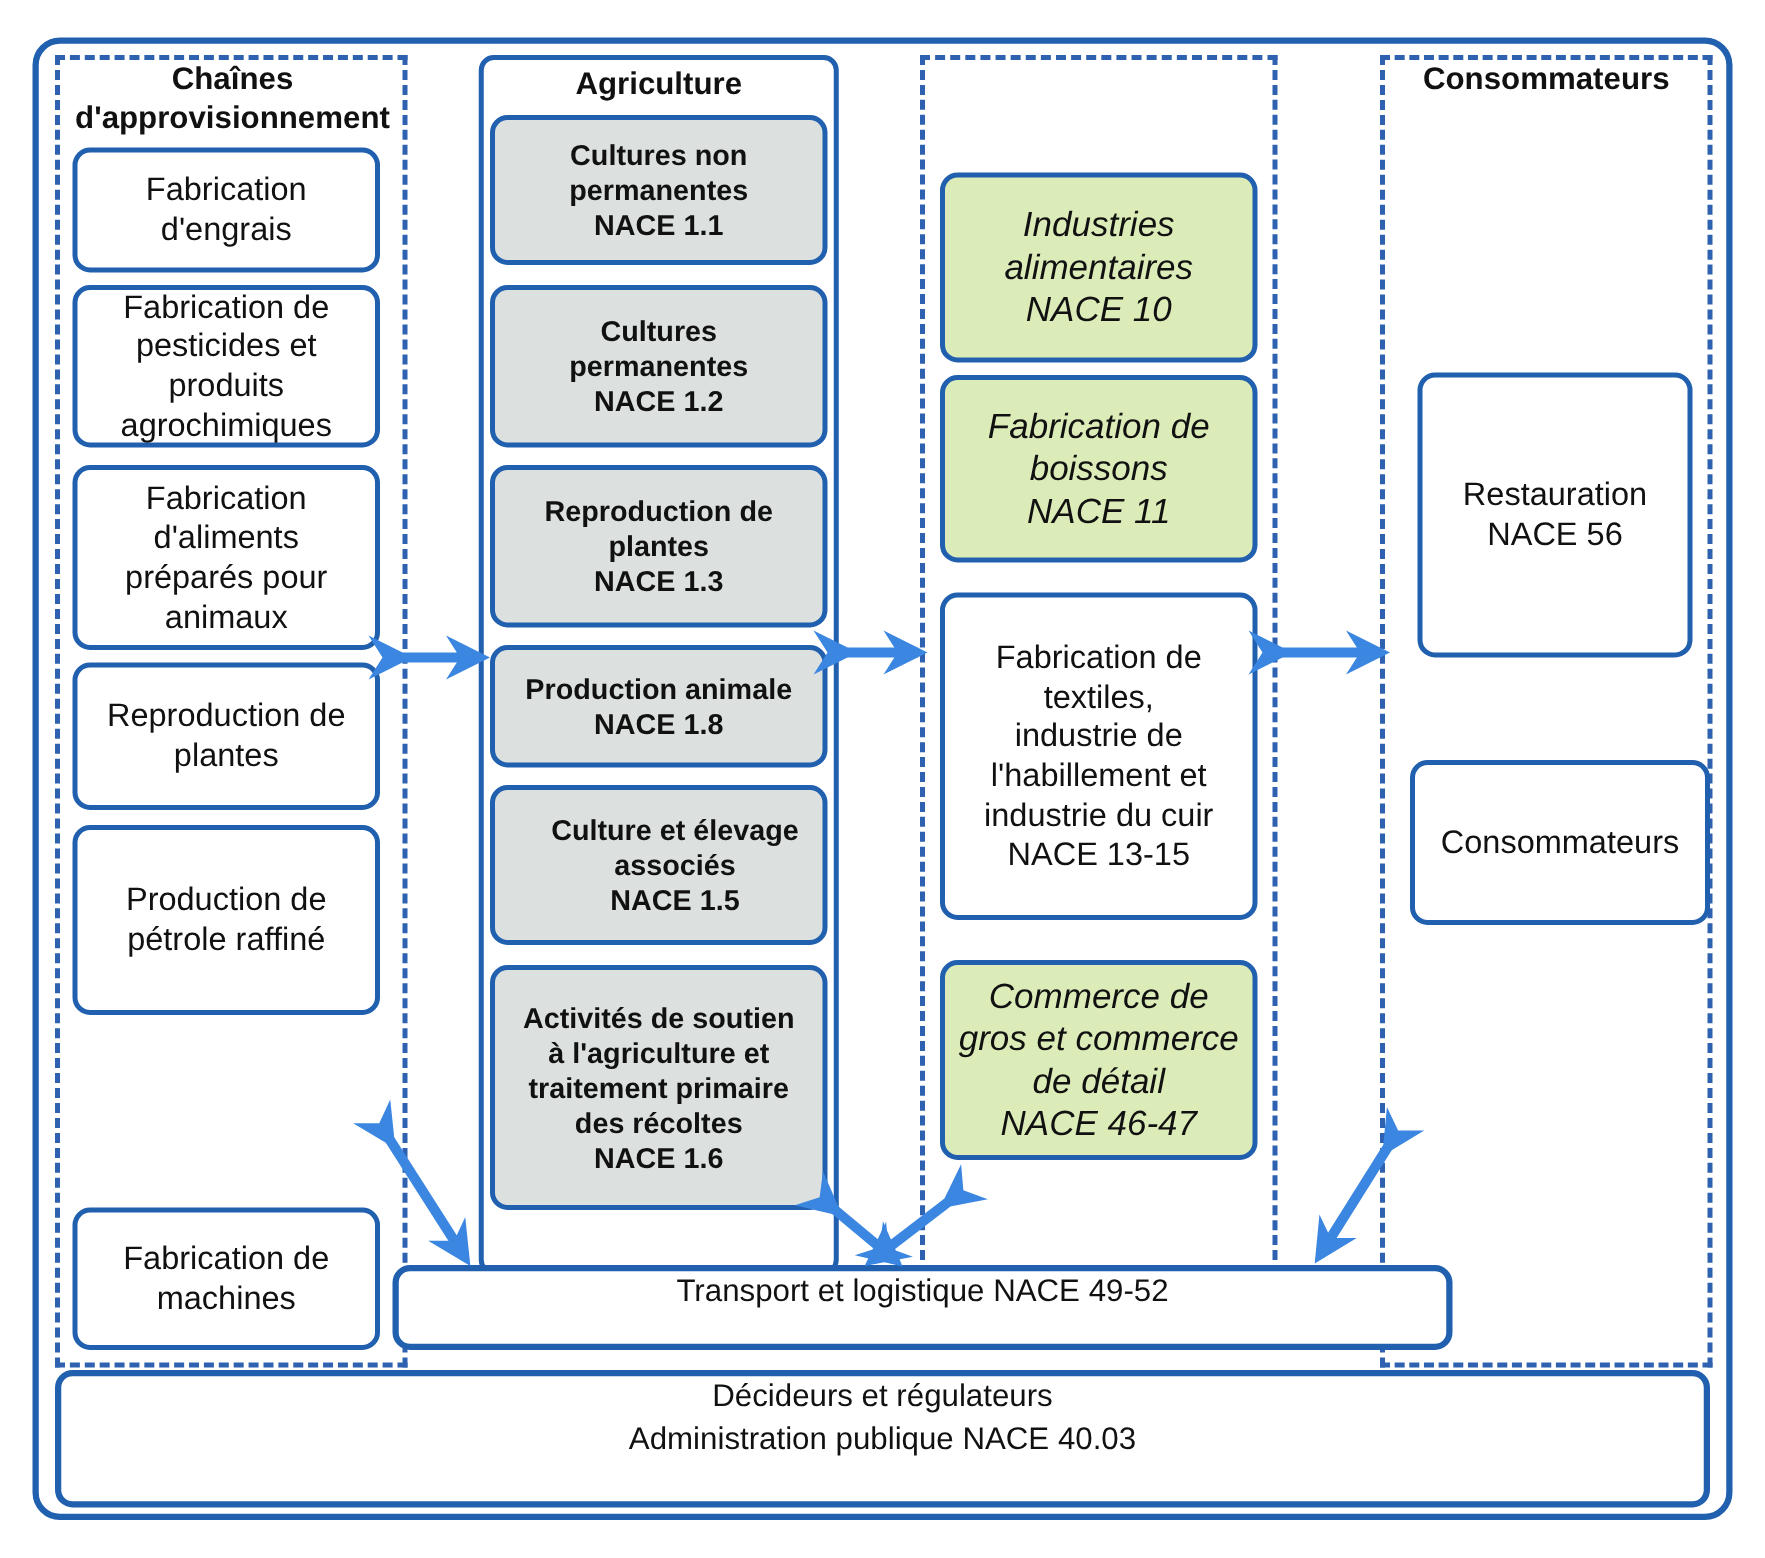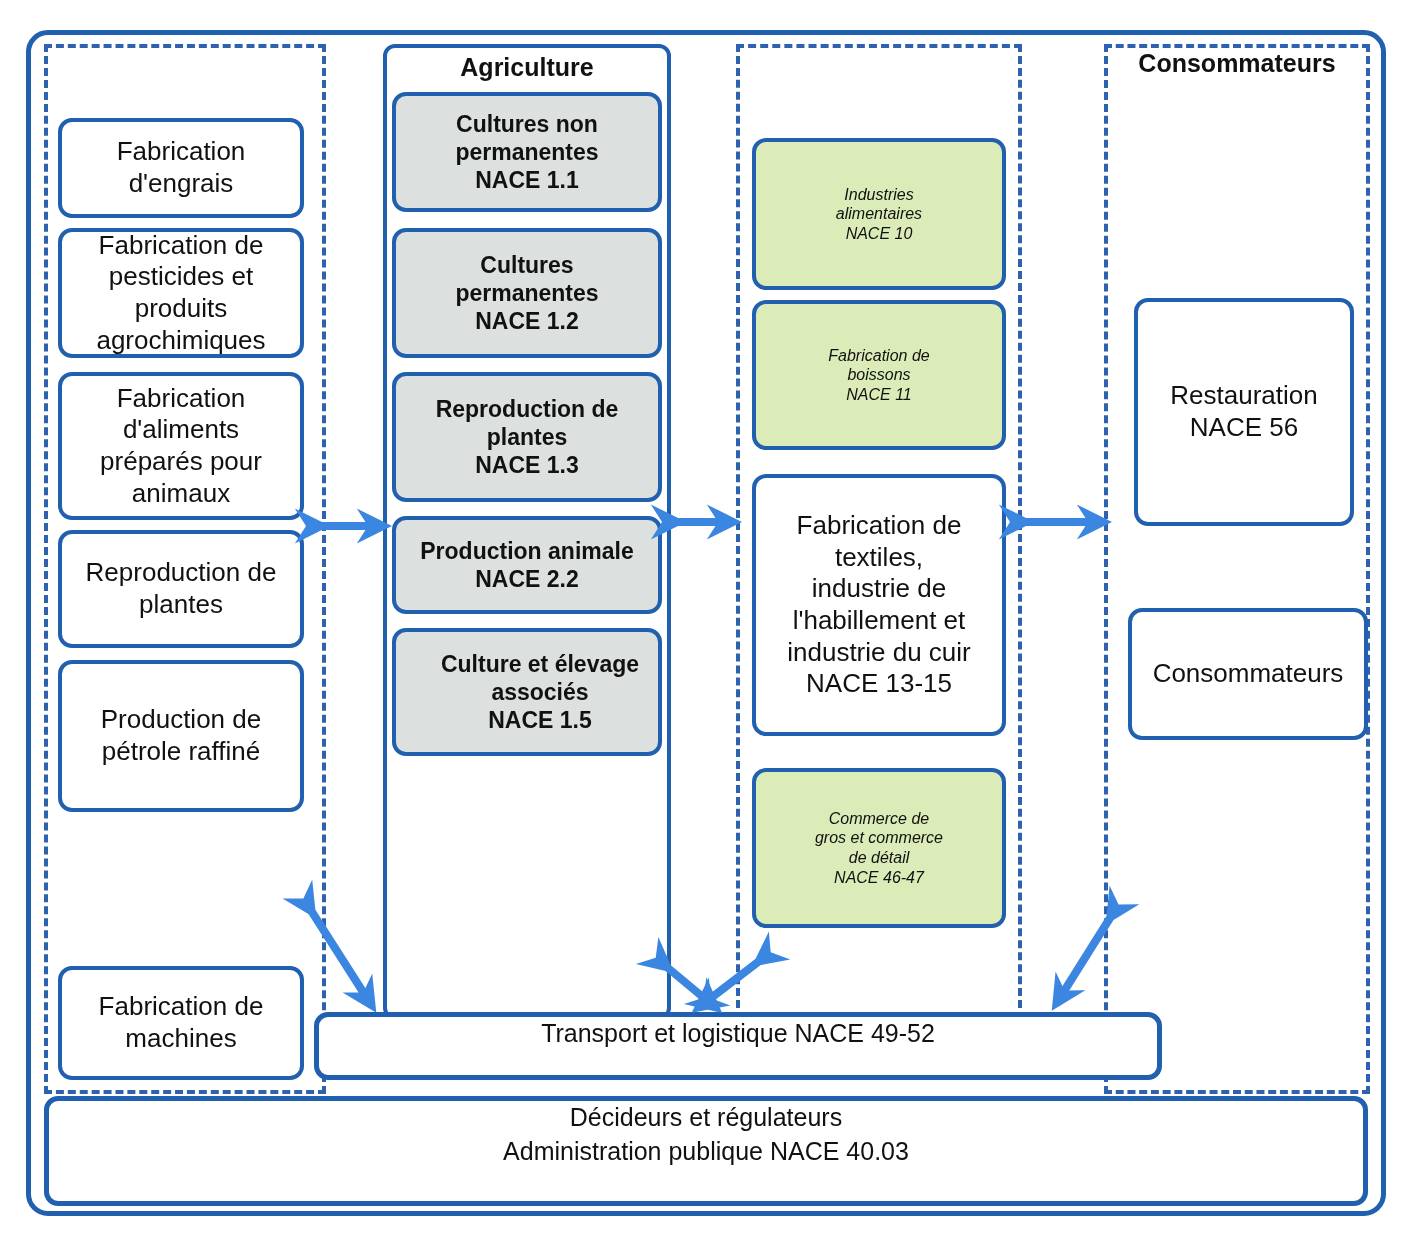--- a/index.html
+++ b/index.html
@@ -70,21 +70,21 @@
     padding: 2px 6px;
   }
   .node.gray {
     background: #dce1e0;
     font-weight: bold;
     font-size: 23px;
   }
   .node.green {
     background: #dcecb8;
     font-style: italic;
-    font-size: 16px;
+    font-size: 28px;
   }
   .node .txt { white-space: pre-line; display: block; width: 100%; }
 
   
   .bar {
     position: absolute;
     box-sizing: border-box;
     border: 5px solid #2060ae;
     border-radius: 14px;
     background: #ffffff;
@@ -108,20 +108,22 @@
   }
 </style>
 </head>
 <body>
 
 <div id="stage">
 
   <div class="outer-frame"></div>
 
   <div class="column dashed" style="left:44px; top:44px; width:282px; height:1050px;"></div>
+  <div class="col-title" style="left:40px; width:292px; top:48px;">Chaînes
+d'approvisionnement</div>
 
   <div class="node" style="left:58px; top:118px; width:246px; height:100px;">
     <span class="txt">Fabrication
 d'engrais</span>
   </div>
   <div class="node" style="left:58px; top:228px; width:246px; height:130px;">
     <span class="txt">Fabrication de
 pesticides et
 produits
 agrochimiques</span>
@@ -158,26 +160,33 @@
 permanentes
 NACE 1.2</span>
   </div>
   <div class="node gray" style="left:392px; top:372px; width:270px; height:130px;">
     <span class="txt">Reproduction de
 plantes
 NACE 1.3</span>
   </div>
   <div class="node gray" style="left:392px; top:516px; width:270px; height:98px;">
     <span class="txt">Production animale
-NACE 2.2</span>
+NACE 1.8</span>
   </div>
   <div class="node gray" style="left:392px; top:628px; width:270px; height:128px;padding-left:32px;">
     <span class="txt">Culture et élevage
 associés
 NACE 1.5</span>
+  </div>
+  <div class="node gray" style="left:392px; top:772px; width:270px; height:196px;">
+    <span class="txt">Activités de soutien
+à l'agriculture et
+traitement primaire
+des récoltes
+NACE 1.6</span>
   </div>
 
   <div class="column dashed" style="left:736px; top:44px; width:286px; height:976px;"></div>
 
   <div class="node green" style="left:752px; top:138px; width:254px; height:152px;">
     <span class="txt">Industries
 alimentaires
 NACE 10</span>
   </div>
   <div class="node green" style="left:752px; top:300px; width:254px; height:150px;">

